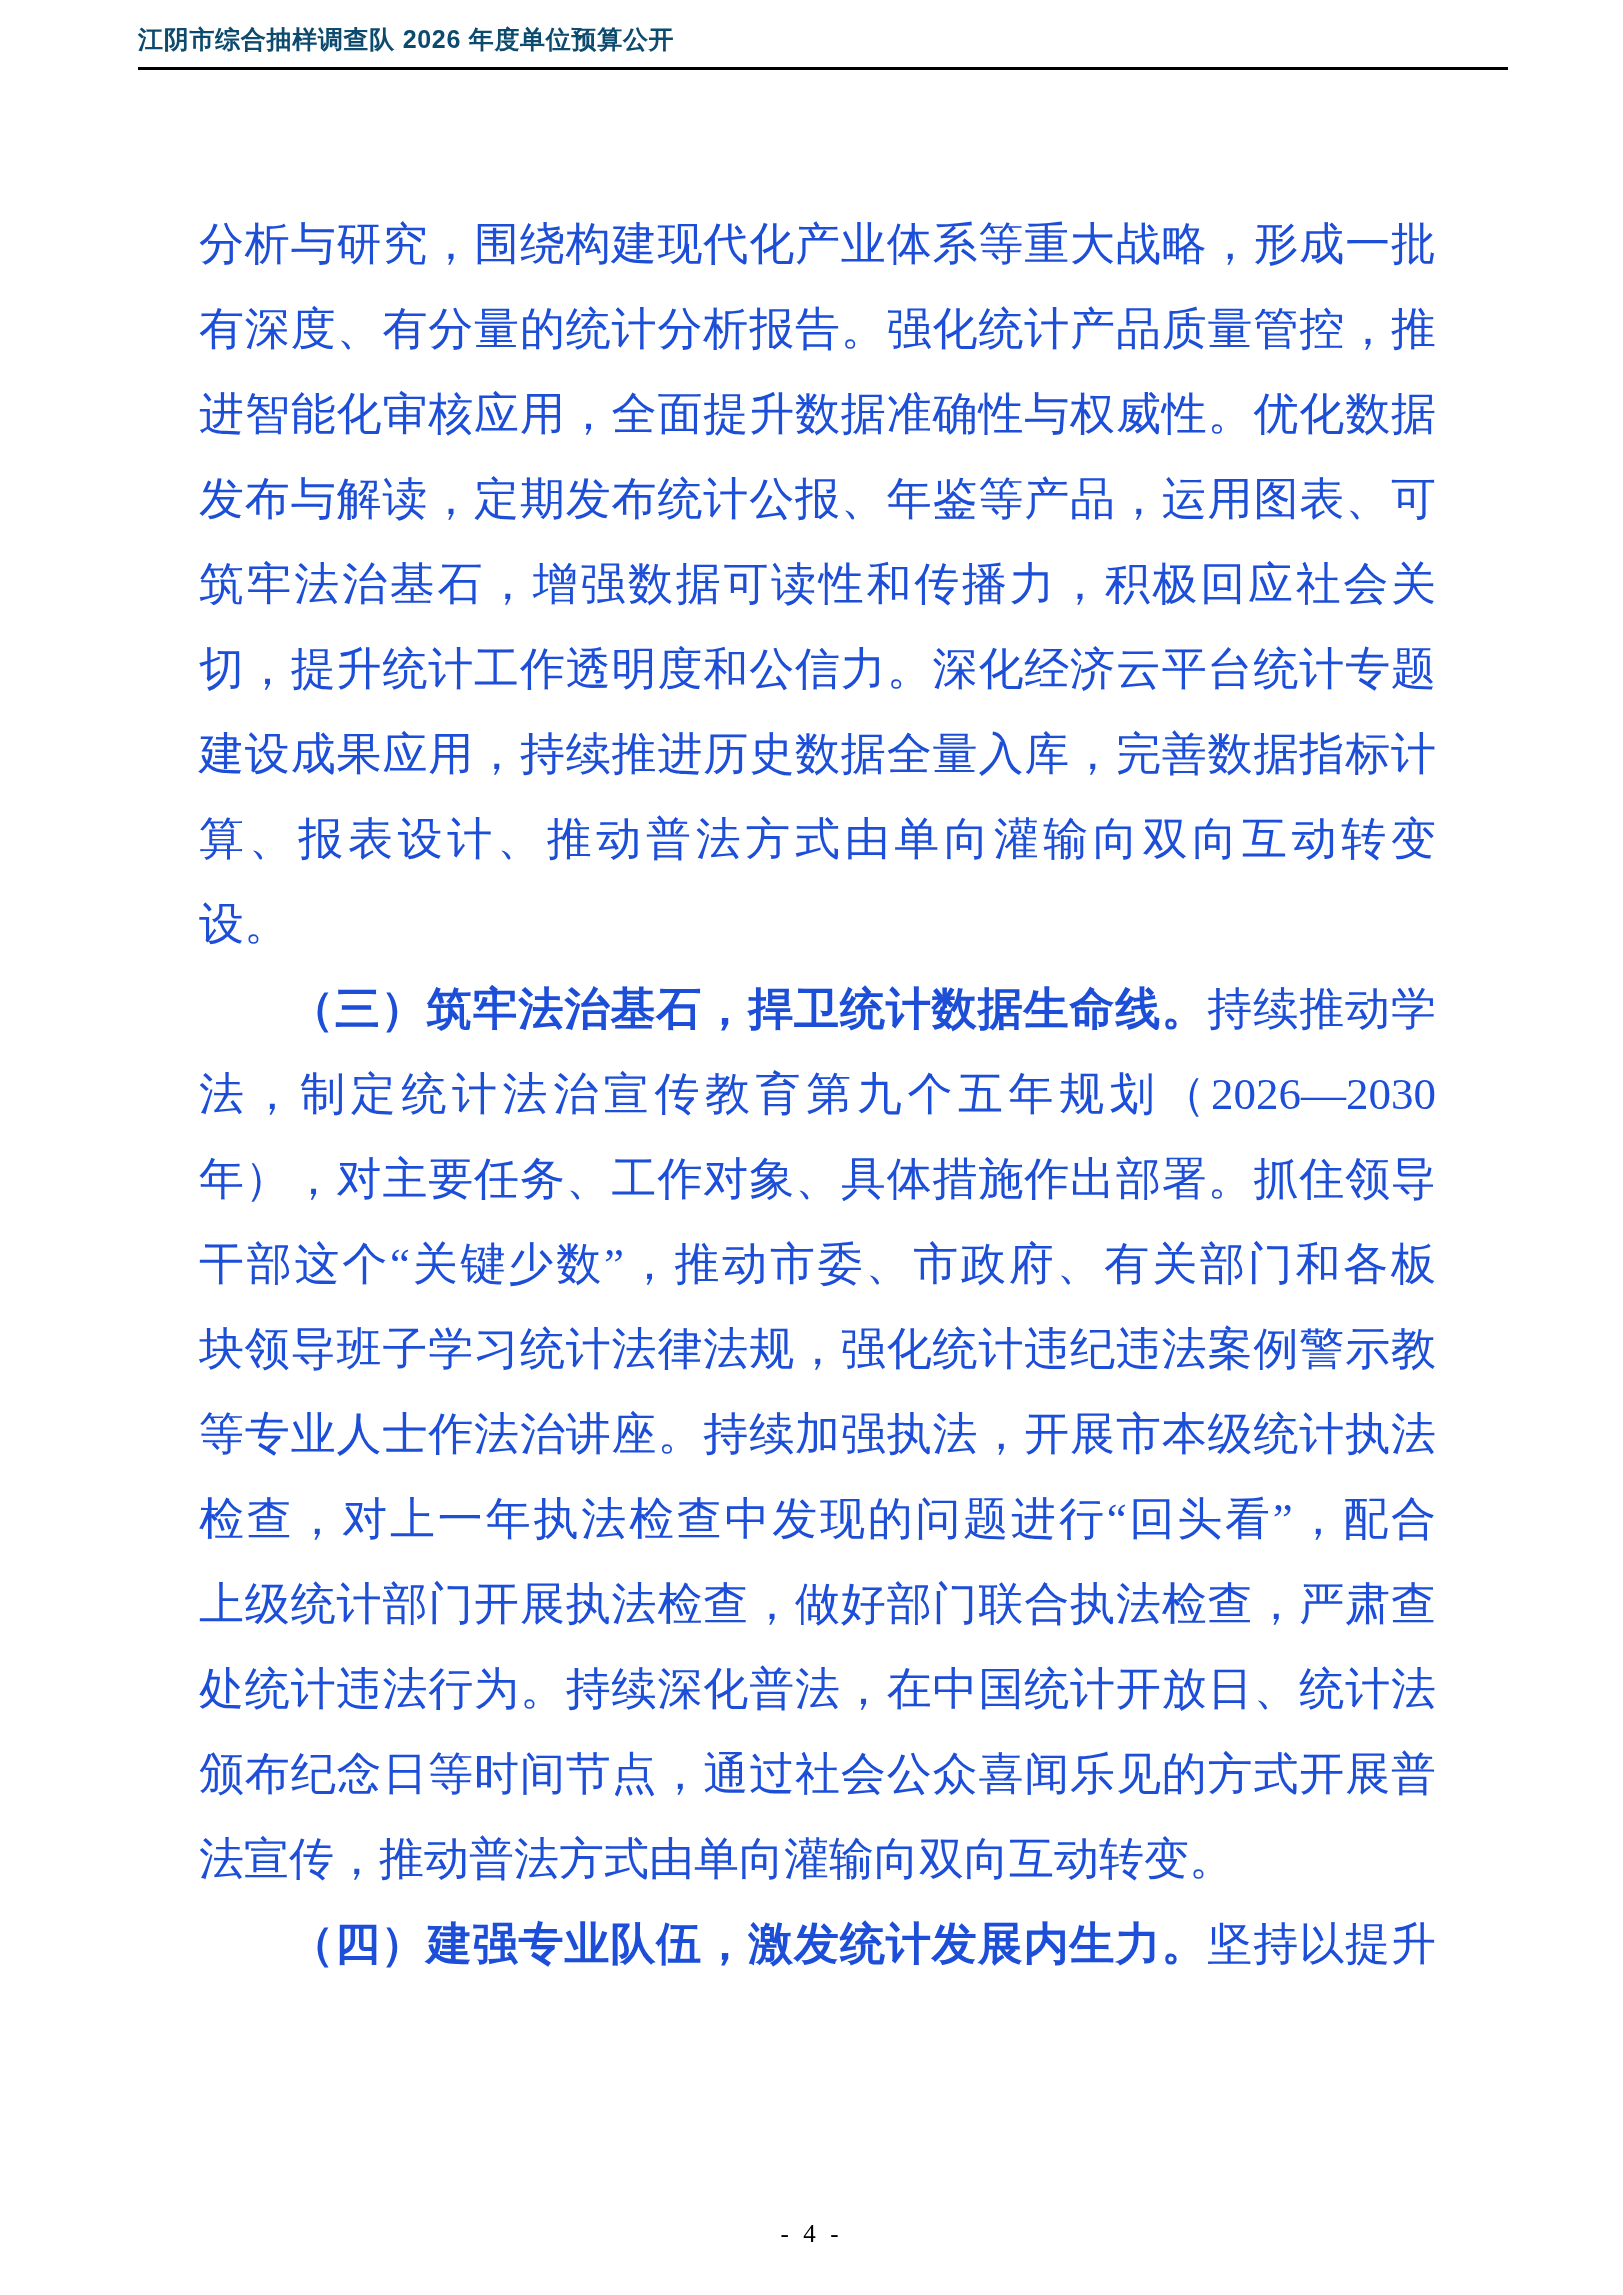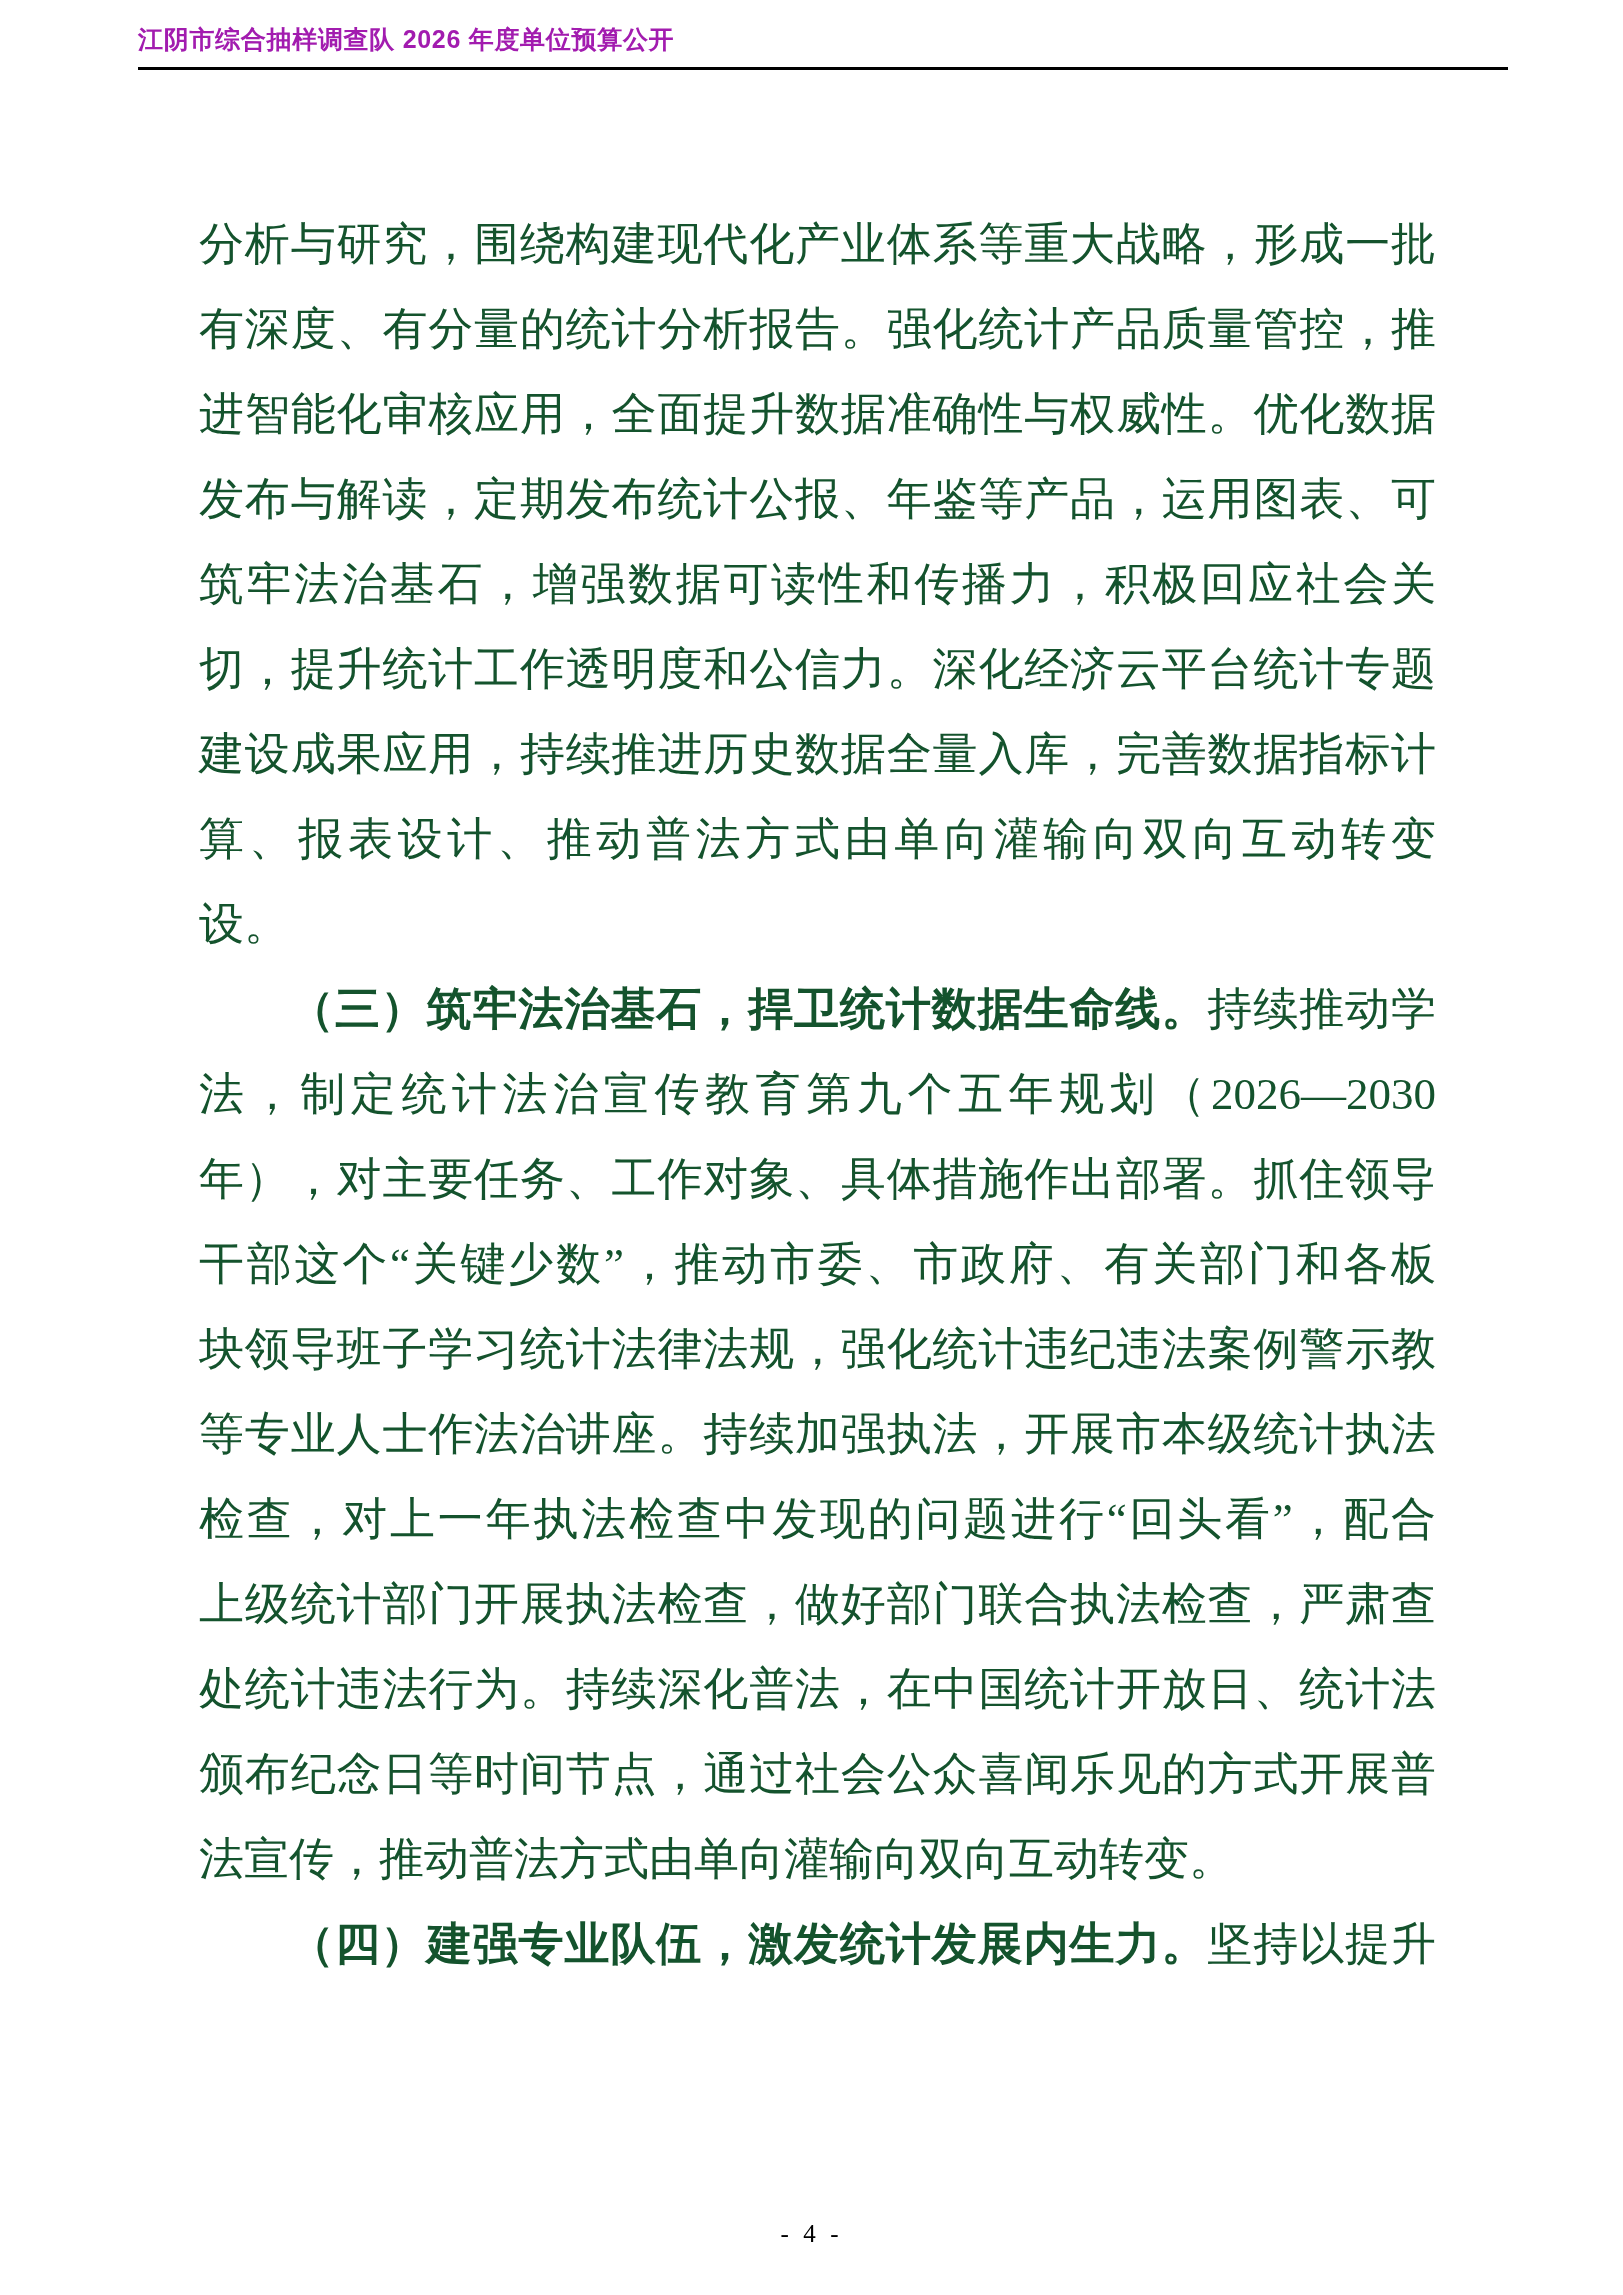--- a/index.html
+++ b/index.html
@@ -17,38 +17,38 @@
   }
   .header-title {
     position: absolute;
     left: 138px;
     top: 23px;
     font-family: "Liberation Sans", sans-serif;
     font-weight: 700;
     font-size: 25px;
     letter-spacing: 0.7px;
     white-space: nowrap;
-    color: #a21caf;
+    color: #0c4a6e;
   }
   .header-rule {
     position: absolute;
     left: 138px;
     top: 67px;
     width: 1370px;
     height: 2.7px;
     background: #000000;
   }
   .doc-body {
     position: absolute;
     left: 199px;
     top: 202px;
     width: 1237px;
     font-family: "Liberation Serif", serif;
     font-size: 45px;
-    color: #14532d;
+    color: #1d4ed8;
   }
   .line {
     height: 85px;
     line-height: 85px;
     text-align: justify;
     text-align-last: justify;
     text-justify: inter-ideograph;
   }
   .line.last {
     text-align-last: left;

